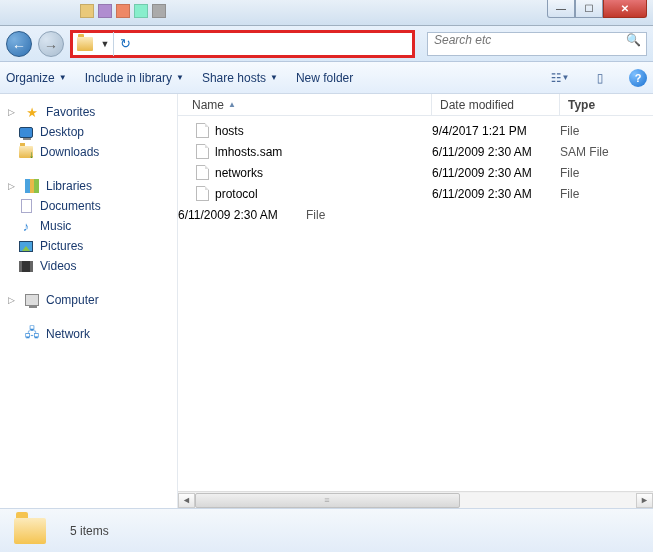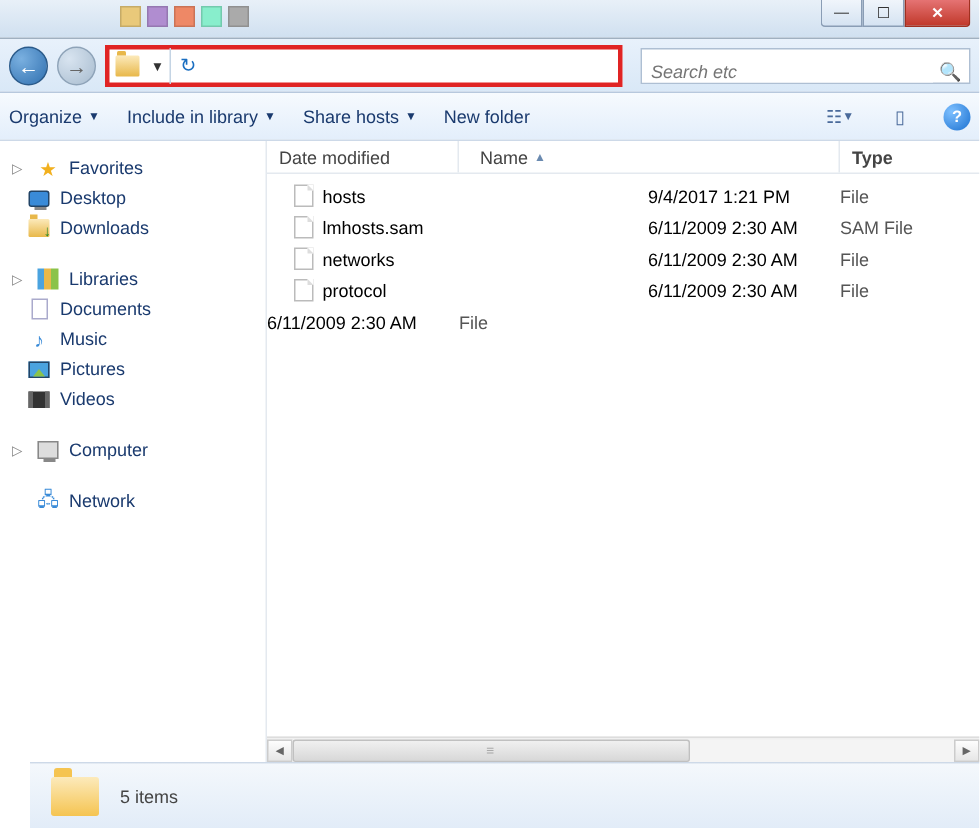--- a/index.html
+++ b/index.html
@@ -25,21 +25,21 @@
 .navbar { height: 36px; background: linear-gradient(#e8f1fb, #d9e8f7); border-bottom: 1px solid #b7c8dd; display: flex; align-items: center; padding: 0 6px; gap: 6px; }
 .nav-btn { width: 26px; height: 26px; border-radius: 50%; background: radial-gradient(circle at 30% 30%, #7ab0e0, #3070b0); border: 1px solid #2a5a8a; color: #fff; display: flex; align-items: center; justify-content: center; font-size: 14px; }
 .nav-btn.fwd { background: radial-gradient(circle at 30% 30%, #d8e4f0, #a8bccf); border-color:#8ea3b8; color:#666; }
 .addr-wrap { flex: 1; border: 3px solid #e02424; display: flex; align-items: center; background: #fff; height: 28px; }
 .addr-icon { width: 16px; height: 14px; margin: 0 4px; background: linear-gradient(#fceabb, #e8b84a); border-radius: 1px; position: relative; }
 .addr-icon::before { content:""; position:absolute; top:-3px; left:1px; width:6px; height:3px; background:#e8b84a; border-radius:1px 1px 0 0; }
 .addr-input { flex: 1; border: none; outline: none; height: 20px; padding: 0 2px; }
 .addr-input.sel { background: #3399ff; color: #fff; }
 .addr-drop { width: 16px; text-align: center; color: #333; font-size: 9px; }
 .refresh { width: 24px; height: 24px; border-left: 1px solid #c4d4e4; display: flex; align-items: center; justify-content: center; color: #1a6ec0; font-size: 13px; }
-.search { width: 220px; height: 24px; border: 1px solid #aebfd3; background: #fff; display: flex; align-items: flex-end; margin-left: 6px; }
+.search { width: 220px; height: 24px; border: 1px solid #aebfd3; background: #fff; display: flex; align-items: flex-start; margin-left: 6px; }
 .search input { flex:1; border:none; outline:none; padding: 0 6px; font-style: italic; color: #888; }
 .search .mag { width: 24px; text-align: center; color: #5a7fa5; }
 
 
 .toolbar { height: 32px; background: linear-gradient(#f6fafe, #e3eefb); border-bottom: 1px solid #cdd9e8; display: flex; align-items: center; padding: 0 6px; gap: 18px; color: #1a3a6e; }
 .tb-item { display: flex; align-items: center; gap: 4px; cursor: default; }
 .tb-drop { font-size: 8px; }
 .tb-spacer { flex: 1; }
 .tb-icon { width: 22px; height: 20px; border: 1px solid transparent; display: flex; align-items: center; justify-content: center; color: #4a6a9a; font-size: 12px; }
 .help { width: 18px; height: 18px; border-radius: 50%; background: radial-gradient(circle at 30% 30%, #7ec0ff, #1a70d0); color: #fff; font-weight: bold; text-align: center; line-height: 18px; font-size: 11px; }
@@ -86,21 +86,21 @@
 .file-ico { width: 13px; height: 15px; background: #fff; border: 1px solid #bbb; position: relative; flex-shrink:0; }
 .file-ico::after { content:""; position:absolute; top:-1px; right:-1px; width:0; height:0; border-left:4px solid #ddd; border-top:4px solid #fff; }
 
 
 .hscroll { height: 17px; background: #f0f0f0; border-top: 1px solid #ddd; display: flex; align-items: center; margin:0 0 0 0; }
 .hs-btn { width: 17px; height: 15px; background: linear-gradient(#fdfdfd,#e6e6e6); border:1px solid #ccc; text-align:center; font-size:9px; color:#666; line-height:13px; }
 .hs-track { flex:1; height:15px; background:#f4f4f4; position:relative; }
 .hs-thumb { position:absolute; left:0; top:0; width:60%; height:100%; background:linear-gradient(#f0f0f0,#d8d8d8); border:1px solid #c0c0c0; border-radius:2px; display:flex; align-items:center; justify-content:center; color:#aaa; letter-spacing:1px; font-size:9px; }
 
 
-.status { height: 44px; background: linear-gradient(#f4f8fc, #e2ecf8); border-top: 1px solid #cdd9e8; display: flex; align-items: center; padding: 0 14px; gap: 14px; margin-left: 20px; }
+.status { height: 44px; background: linear-gradient(#f4f8fc, #e2ecf8); border-top: 1px solid #cdd9e8; display: flex; align-items: center; padding: 0 14px; gap: 24px; }
 .big-folder { width: 32px; height: 26px; background: linear-gradient(#fceabb, #f5c451); border-radius: 2px; position: relative; }
 .big-folder::before { content:""; position:absolute; top:-6px; left:2px; width:12px; height:6px; background:#f5c451; border-radius:2px 2px 0 0; }
 .status-text { color: #444; }
 </style>
 </head>
 <body>
 
 <div class="titlebar">
   <div class="color-row">
     <span></span>
@@ -217,26 +217,26 @@
       <div class="sb-head">
           <span class="exp">&nbsp;</span>
           <span class="ico net-ico">🖧</span>
           <span>Network</span>
         </div>
     </div>
   </div>
 
   <div class="files">
     <div class="cols">
-      <div class="col date">
-          <span>Date modified</span>
-        </div>
       <div class="col name">
           <span>Name</span>
           <span class="sort">▲</span>
+        </div>
+      <div class="col date">
+          <span>Date modified</span>
         </div>
       <div class="col type">
           <span>Type</span>
         </div>
     </div>
     <div class="rows" id="rows">
         <div class="row">
           <div class="c1">
             <span class="file-ico"></span>
             <span>hosts</span>

